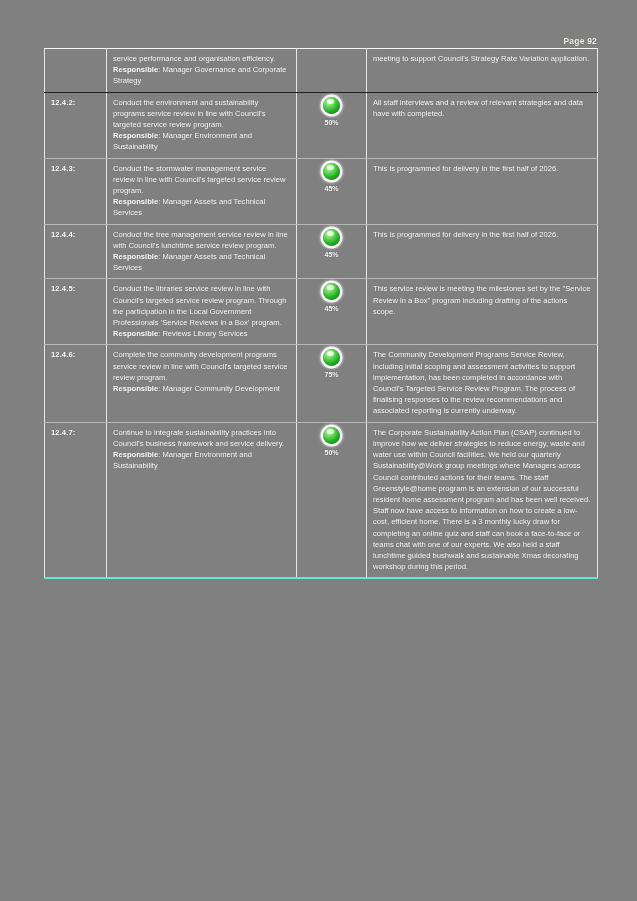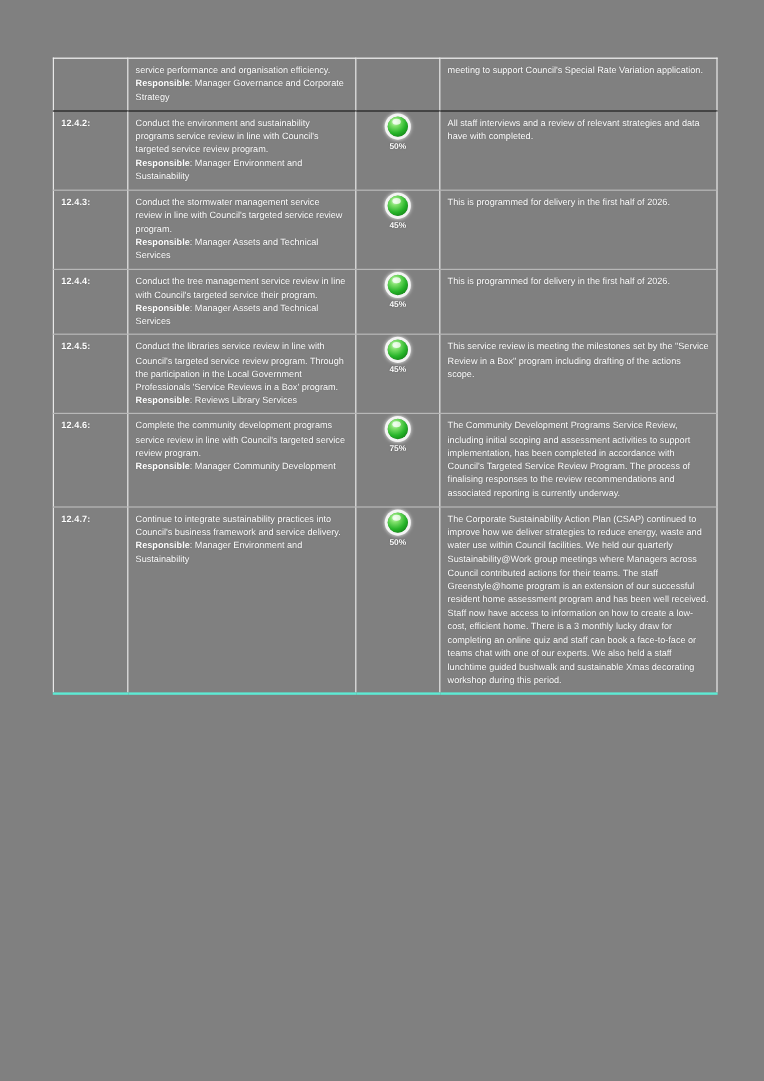--- a/index.html
+++ b/index.html
@@ -147,38 +147,39 @@
     letter-spacing: 0.15px;
     color: #f5f3e4;
     text-shadow: 0 0 1px rgba(0,0,0,0.4);
   }
 </style>
 </head>
 <body>
 
 <div class="page">
 
+  <div class="page-header">Page 92</div>
 
   <div class="tbl-wrap">
     <table class="report">
       <colgroup>
         <col class="c-ref">
           <col class="c-act">
           <col class="c-stat">
           <col class="c-comm">
       </colgroup>
       <tbody id="tbody">
           <tr class="first-row">
             <td class="ref"></td>
             <td class="action">
               <div>service performance and organisation efficiency.</div>
               <div><span class="resp-label">Responsible</span><span>: </span><span>Manager Governance and Corporate Strategy</span></div>
             </td>
             <td class="status"></td>
-            <td class="comment">meeting to support Council's Special Rate Variation application.</td>
+            <td class="comment">meeting to support Council's Strategy Rate Variation application.</td>
           </tr>
           <tr>
             <td class="ref">12.4.2:</td>
             <td class="action">
               <div>Conduct the environment and sustainability programs service review in line with Council's targeted service review program.</div>
               <div><span class="resp-label">Responsible</span><span>: </span><span>Manager Environment and Sustainability</span></div>
             </td>
             <td class="status">
               <div class="light"></div>
               <span class="pct">50%</span>
@@ -193,21 +194,21 @@
             </td>
             <td class="status">
               <div class="light"></div>
               <span class="pct">45%</span>
             </td>
             <td class="comment">This is programmed for delivery in the first half of 2026.</td>
           </tr>
           <tr>
             <td class="ref">12.4.4:</td>
             <td class="action">
-              <div>Conduct the tree management service review in line with Council's targeted service their program.</div>
+              <div>Conduct the tree management service review in line with Council's lunchtime service review program.</div>
               <div><span class="resp-label">Responsible</span><span>: </span><span>Manager Assets and Technical Services</span></div>
             </td>
             <td class="status">
               <div class="light"></div>
               <span class="pct">45%</span>
             </td>
             <td class="comment">This is programmed for delivery in the first half of 2026.</td>
           </tr>
           <tr>
             <td class="ref">12.4.5:</td>

